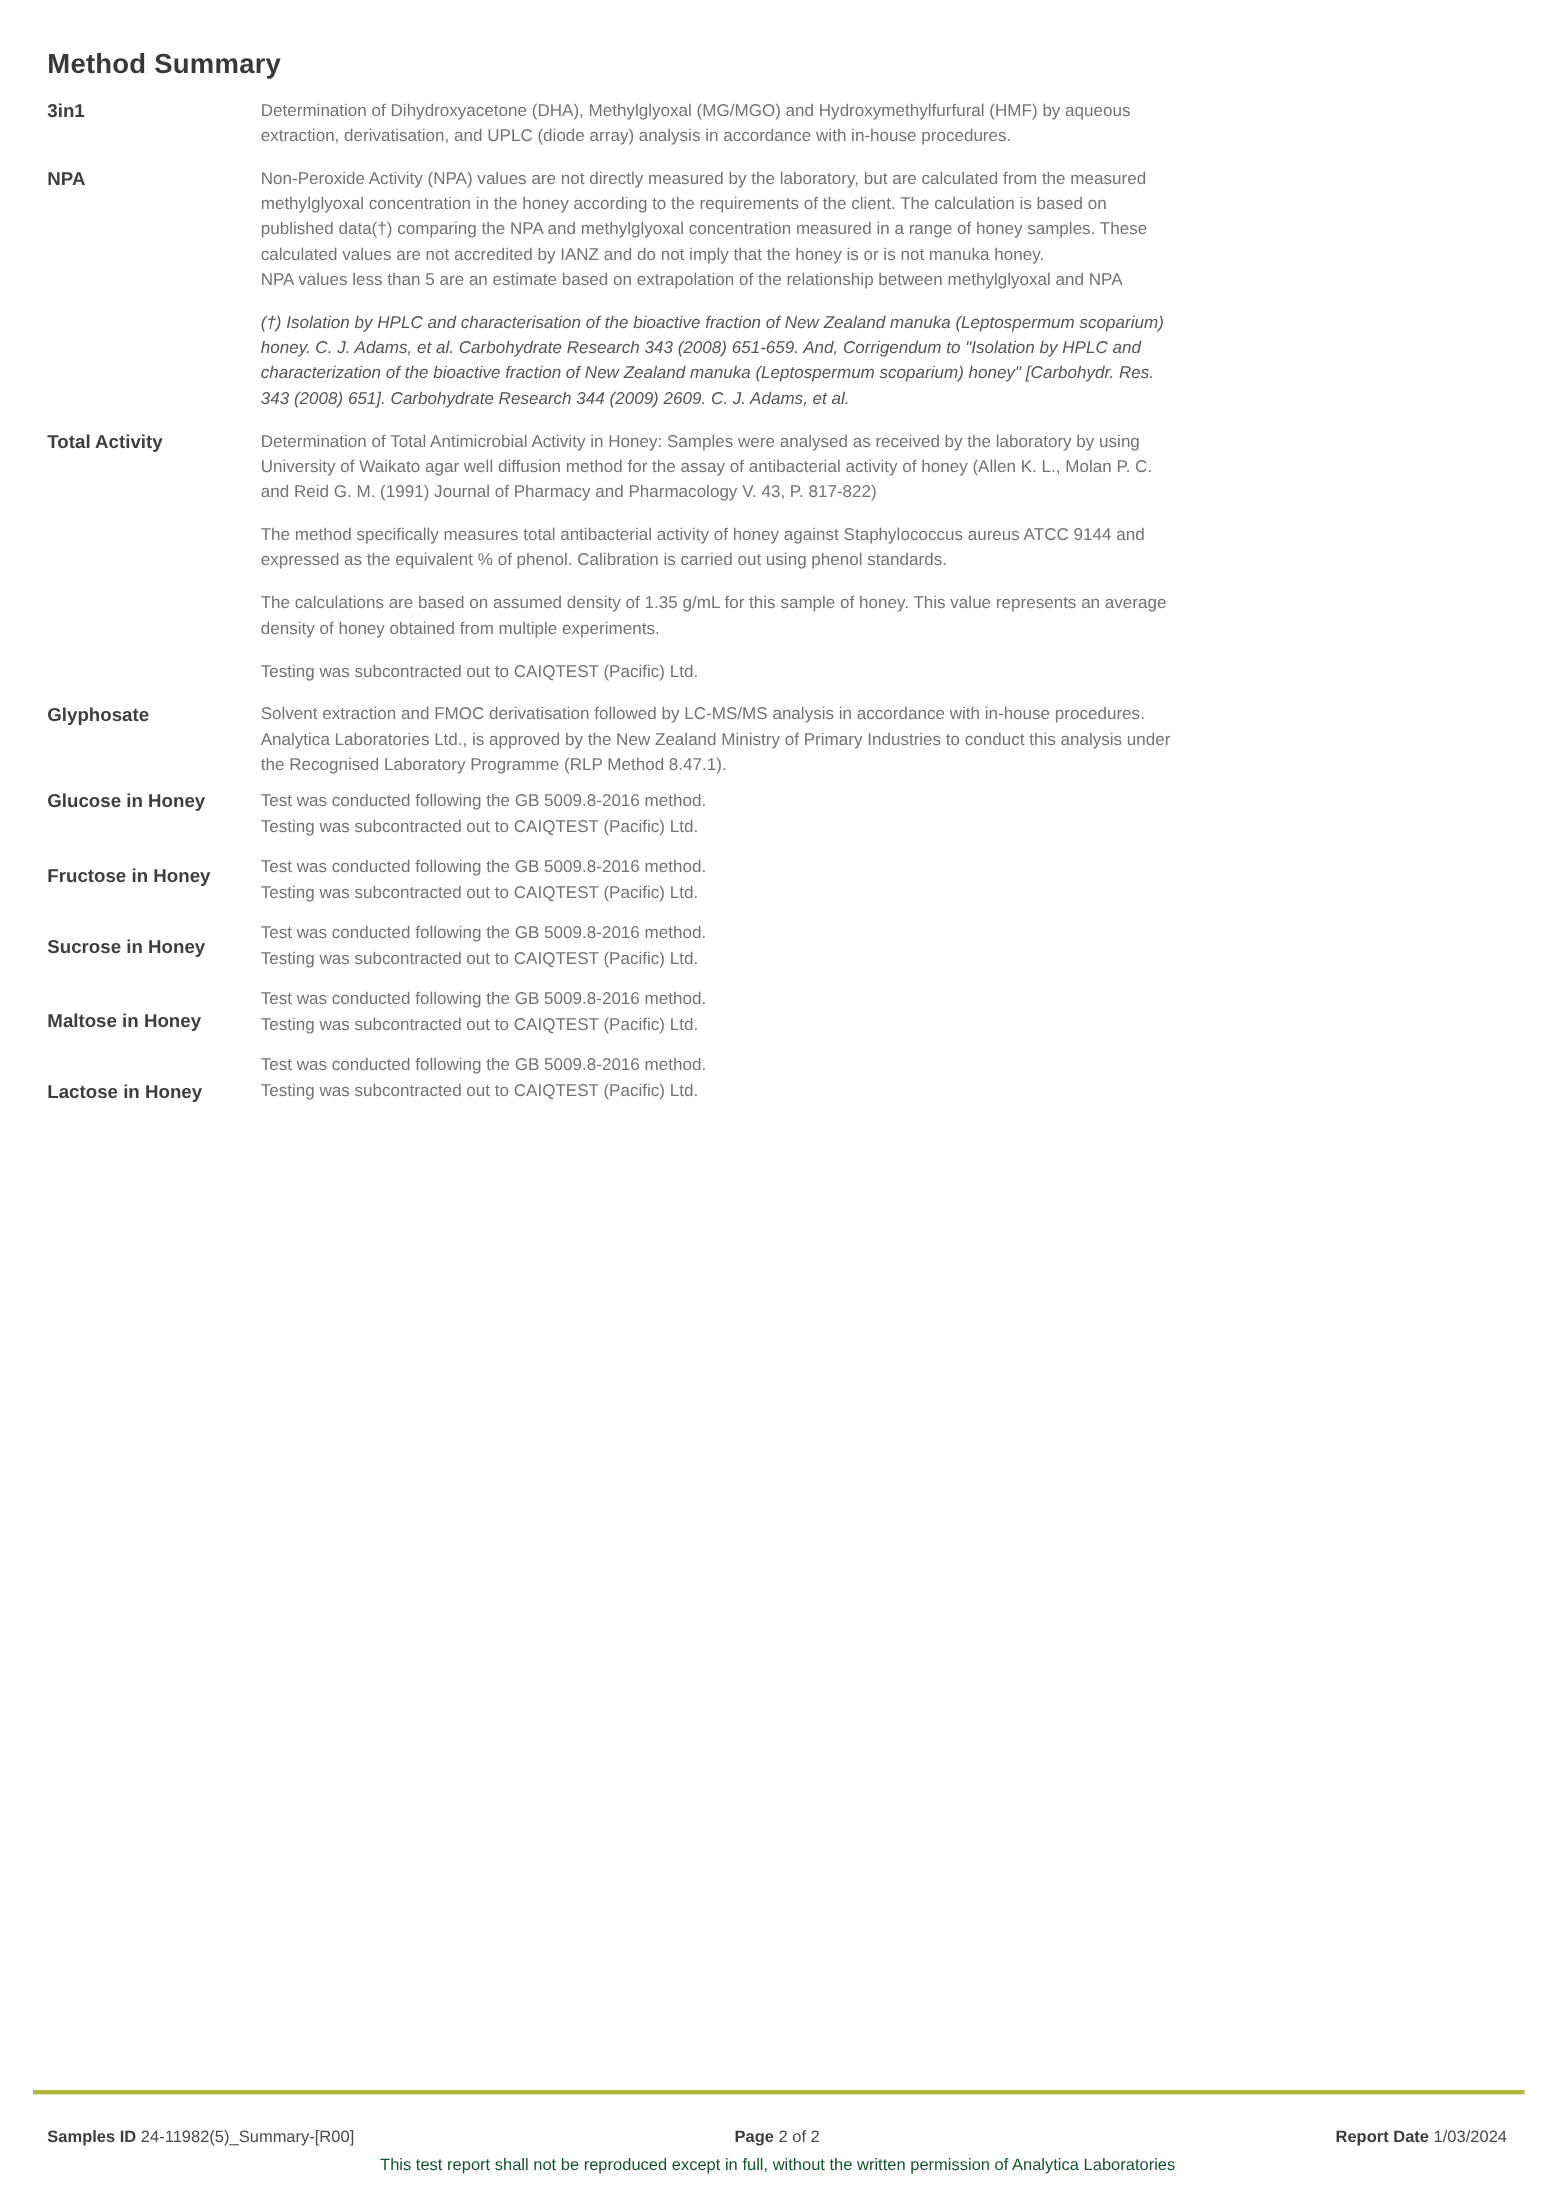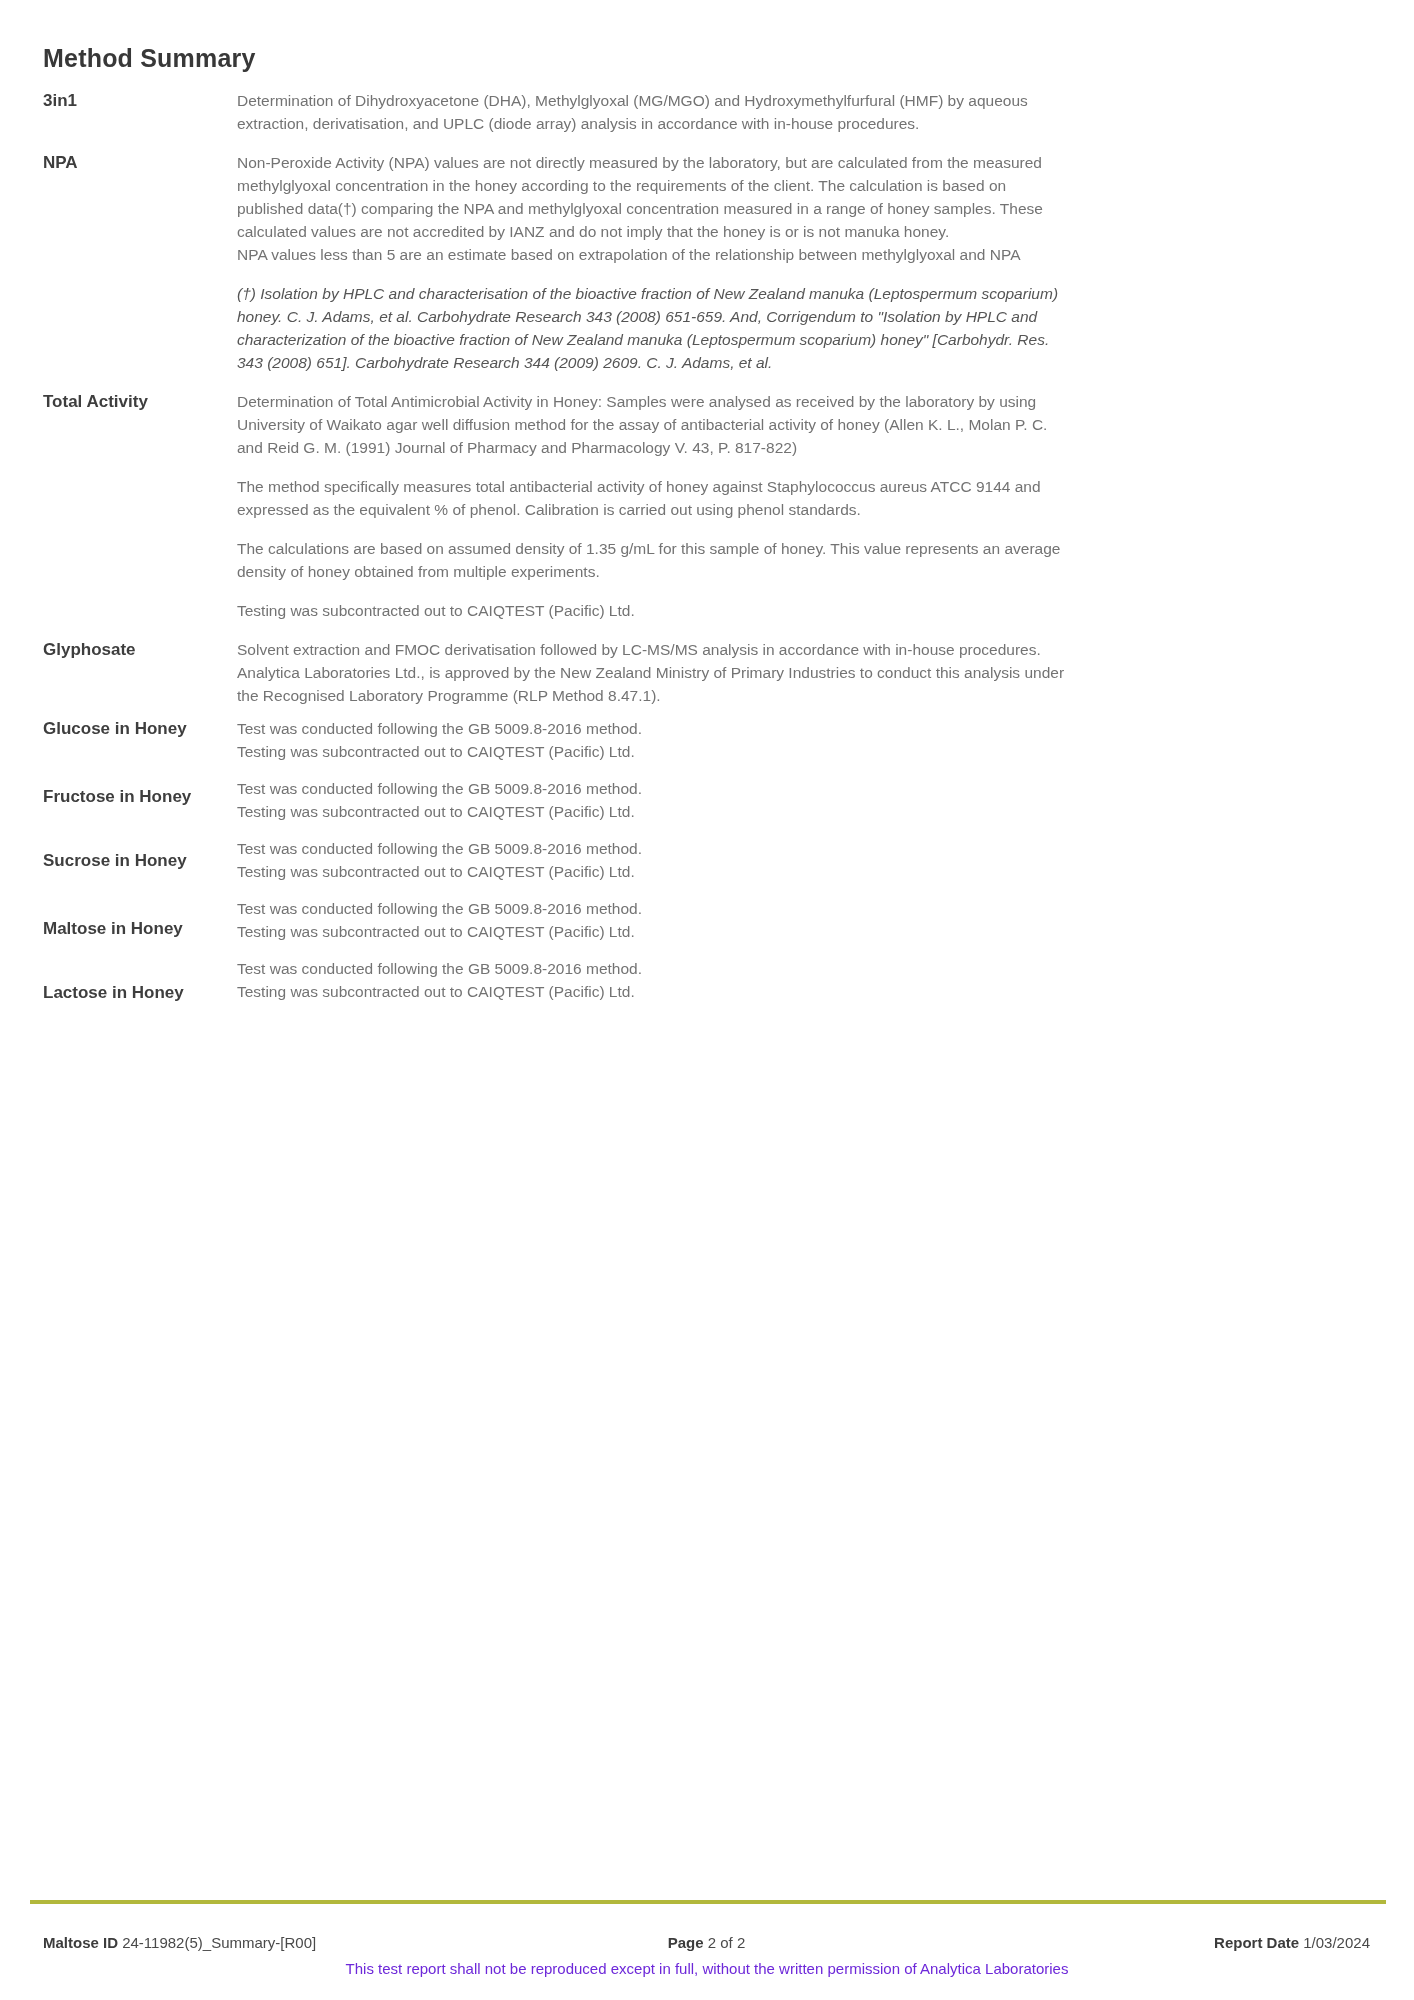--- a/index.html
+++ b/index.html
@@ -63,21 +63,21 @@
   }
   .footer-meta .cell { flex: 1 1 0; }
   .footer-meta .cell.center { text-align: center; }
   .footer-meta .cell.right { text-align: right; }
   .footer-meta .b { font-weight: 700; color: #3c3c3c; }
   .footer-disclaimer {
     position: absolute;
     top: 60px; left: 0; right: 0;
     text-align: center;
     font-size: 15px;
-    color: #6d28d9;
+    color: #14532d;
   }
 </style>
 </head>
 <body>
 
 <div class="page">
   <div class="content">
 
     <h1 class="doc-title">Method Summary</h1>
 
@@ -166,21 +166,21 @@
 Testing was subcontracted out to CAIQTEST (Pacific) Ltd.</p>
       </div>
     </div>
 
   </div>
 
   <div class="footer">
     <div class="footer-rule" style="background: rgb(178, 184, 60);"></div>
     <div class="footer-meta">
       <div class="cell">
-        <span class="b">Maltose ID</span>
+        <span class="b">Samples ID</span>
         <span>24-11982(5)_Summary-[R00]</span>
       </div>
       <div class="cell center">
         <span class="b">Page</span>
         <span>2 of 2</span>
       </div>
       <div class="cell right">
         <span class="b">Report Date</span>
         <span>1/03/2024</span>
       </div>

